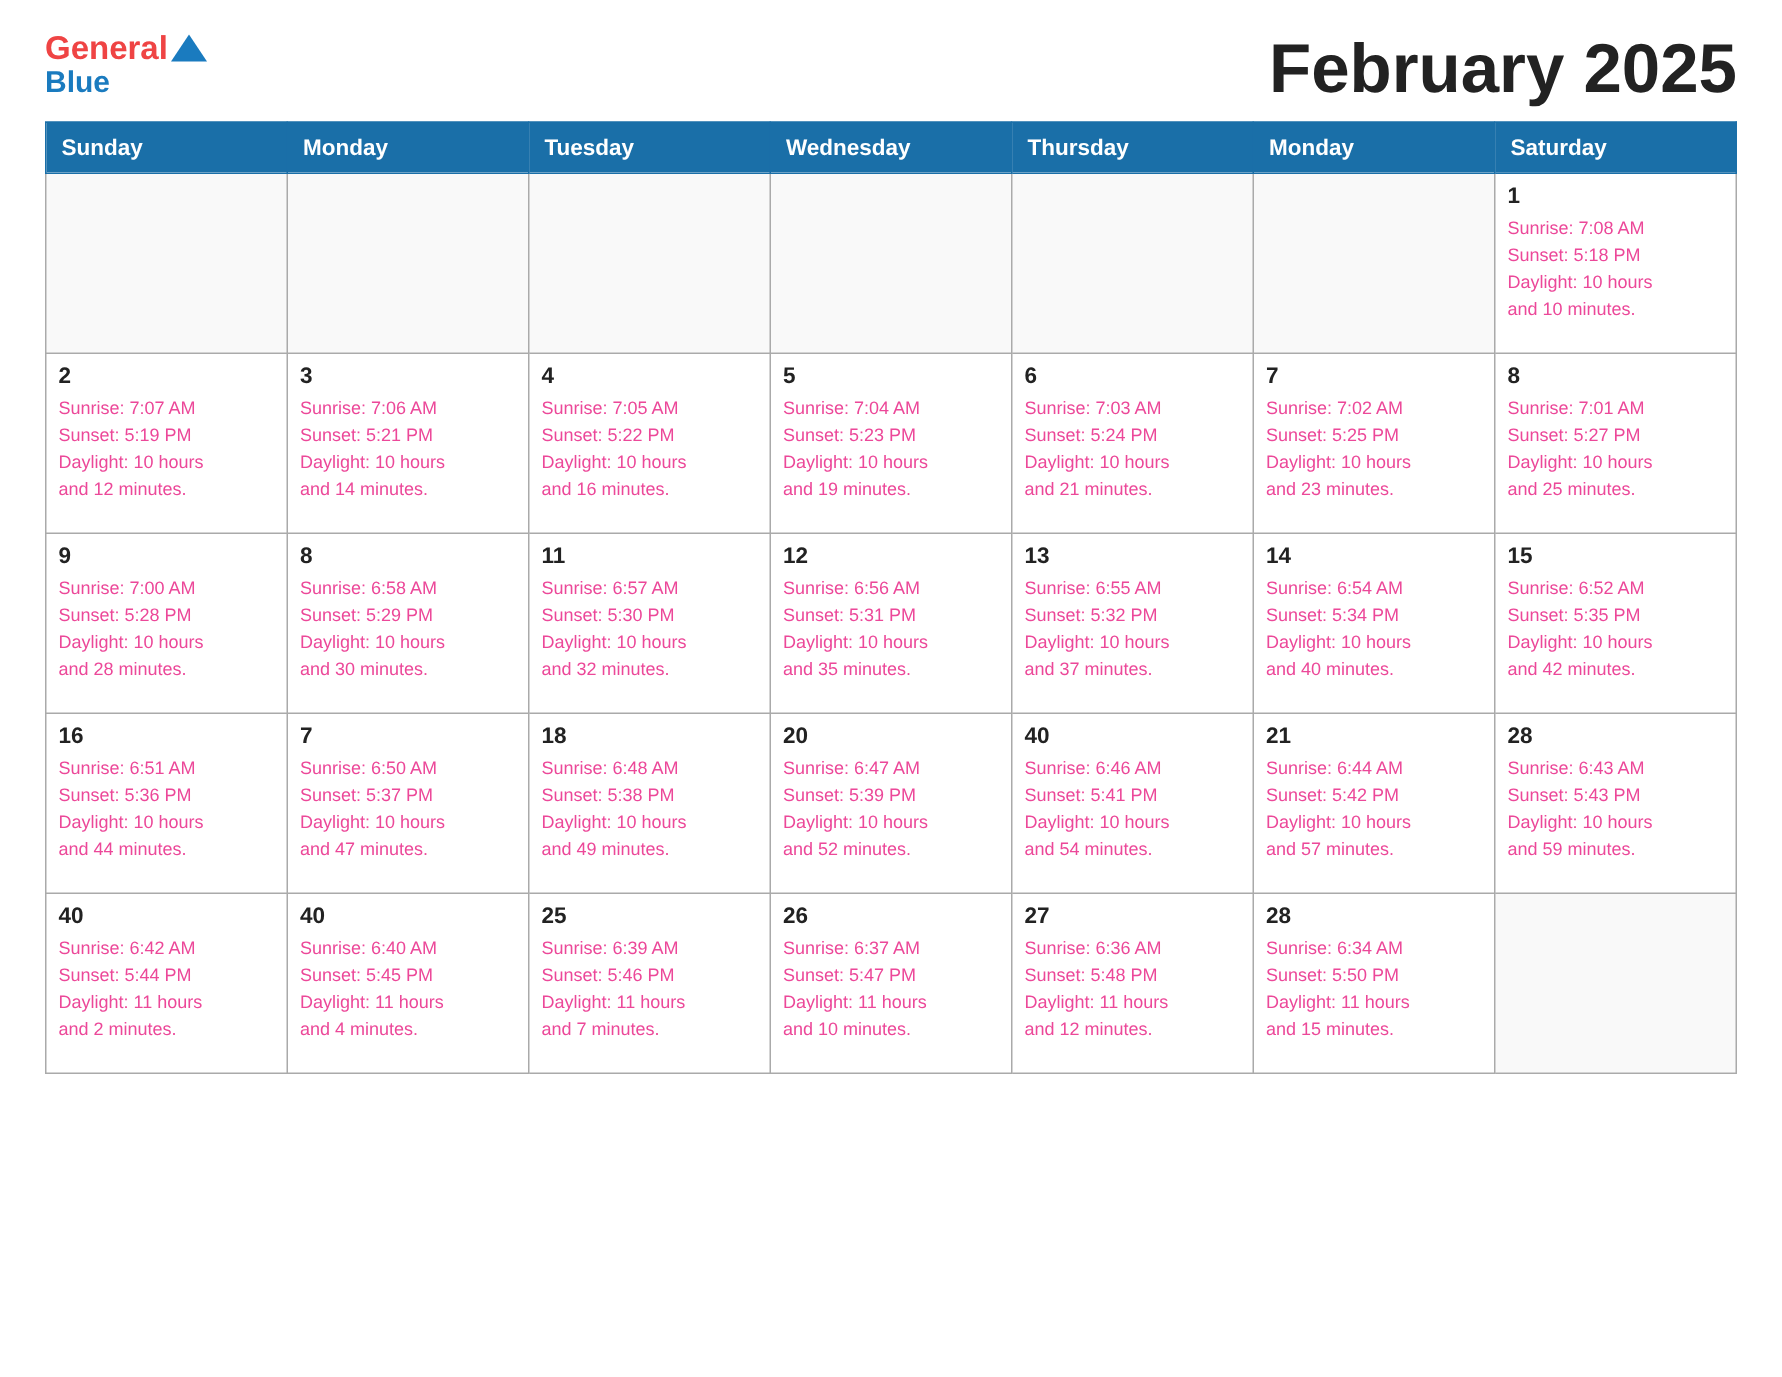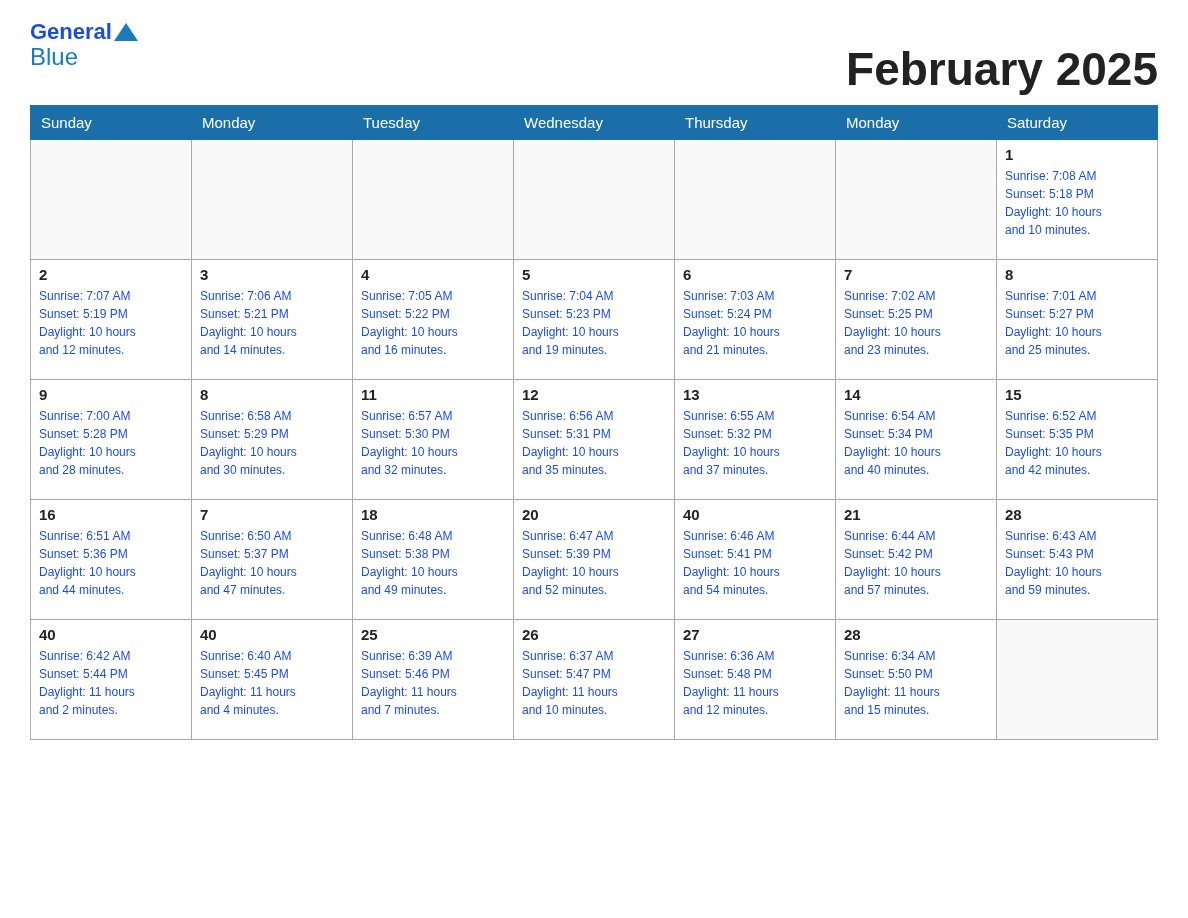--- a/index.html
+++ b/index.html
@@ -17,61 +17,60 @@
       margin-bottom: 10px;
     }
     .logo {
       display: flex;
       align-items: center;
       gap: 4px;
     }
     .logo-text-general {
       font-size: 22px;
       font-weight: bold;
-      color: #1d4ed8;
+      color: #ef4444;
     }
     .logo-text-blue {
-      font-size: 24px;
-      font-weight: normal;
+      font-size: 20px;
+      font-weight: bold;
       color: #1a7bbf;
     }
     .logo-wrapper {
       display: flex;
       flex-direction: column;
       line-height: 1.1;
     }
     .logo-line1 {
       display: flex;
       align-items: center;
     }
     .title-block {
       text-align: right;
     }
     .title-block h1 {
       font-size: 46px;
       font-weight: 900;
       color: #222;
       line-height: 1.1;
-      margin-top: 24px;
     }
     .title-block h2 {
       font-size: 20px;
       font-weight: normal;
       color: #444;
     }
     .calendar {
       width: 100%;
       border-collapse: collapse;
       margin-top: 8px;
     }
     .calendar thead tr th {
       background-color: #1a6fa8;
       color: #fff;
       font-size: 15px;
-      font-weight: normal;
+      font-weight: bold;
       padding: 8px 10px;
       text-align: left;
       border: 1px solid #1a6fa8;
     }
     .calendar tbody tr td {
       vertical-align: top;
       border: 1px solid #aaa;
       padding: 6px 8px;
       font-size: 12.5px;
       color: #333;
@@ -84,21 +83,21 @@
     }
     .day-number {
       font-size: 15px;
       font-weight: bold;
       color: #222;
       display: block;
       margin-bottom: 4px;
     }
     .day-info {
       font-size: 12px;
-      color: #1d4ed8;
+      color: #ec4899;
       line-height: 1.5;
     }
     
     .logo-svg {
       width: 28px;
       height: 22px;
     }
   </style>
 </head>
 <body>

